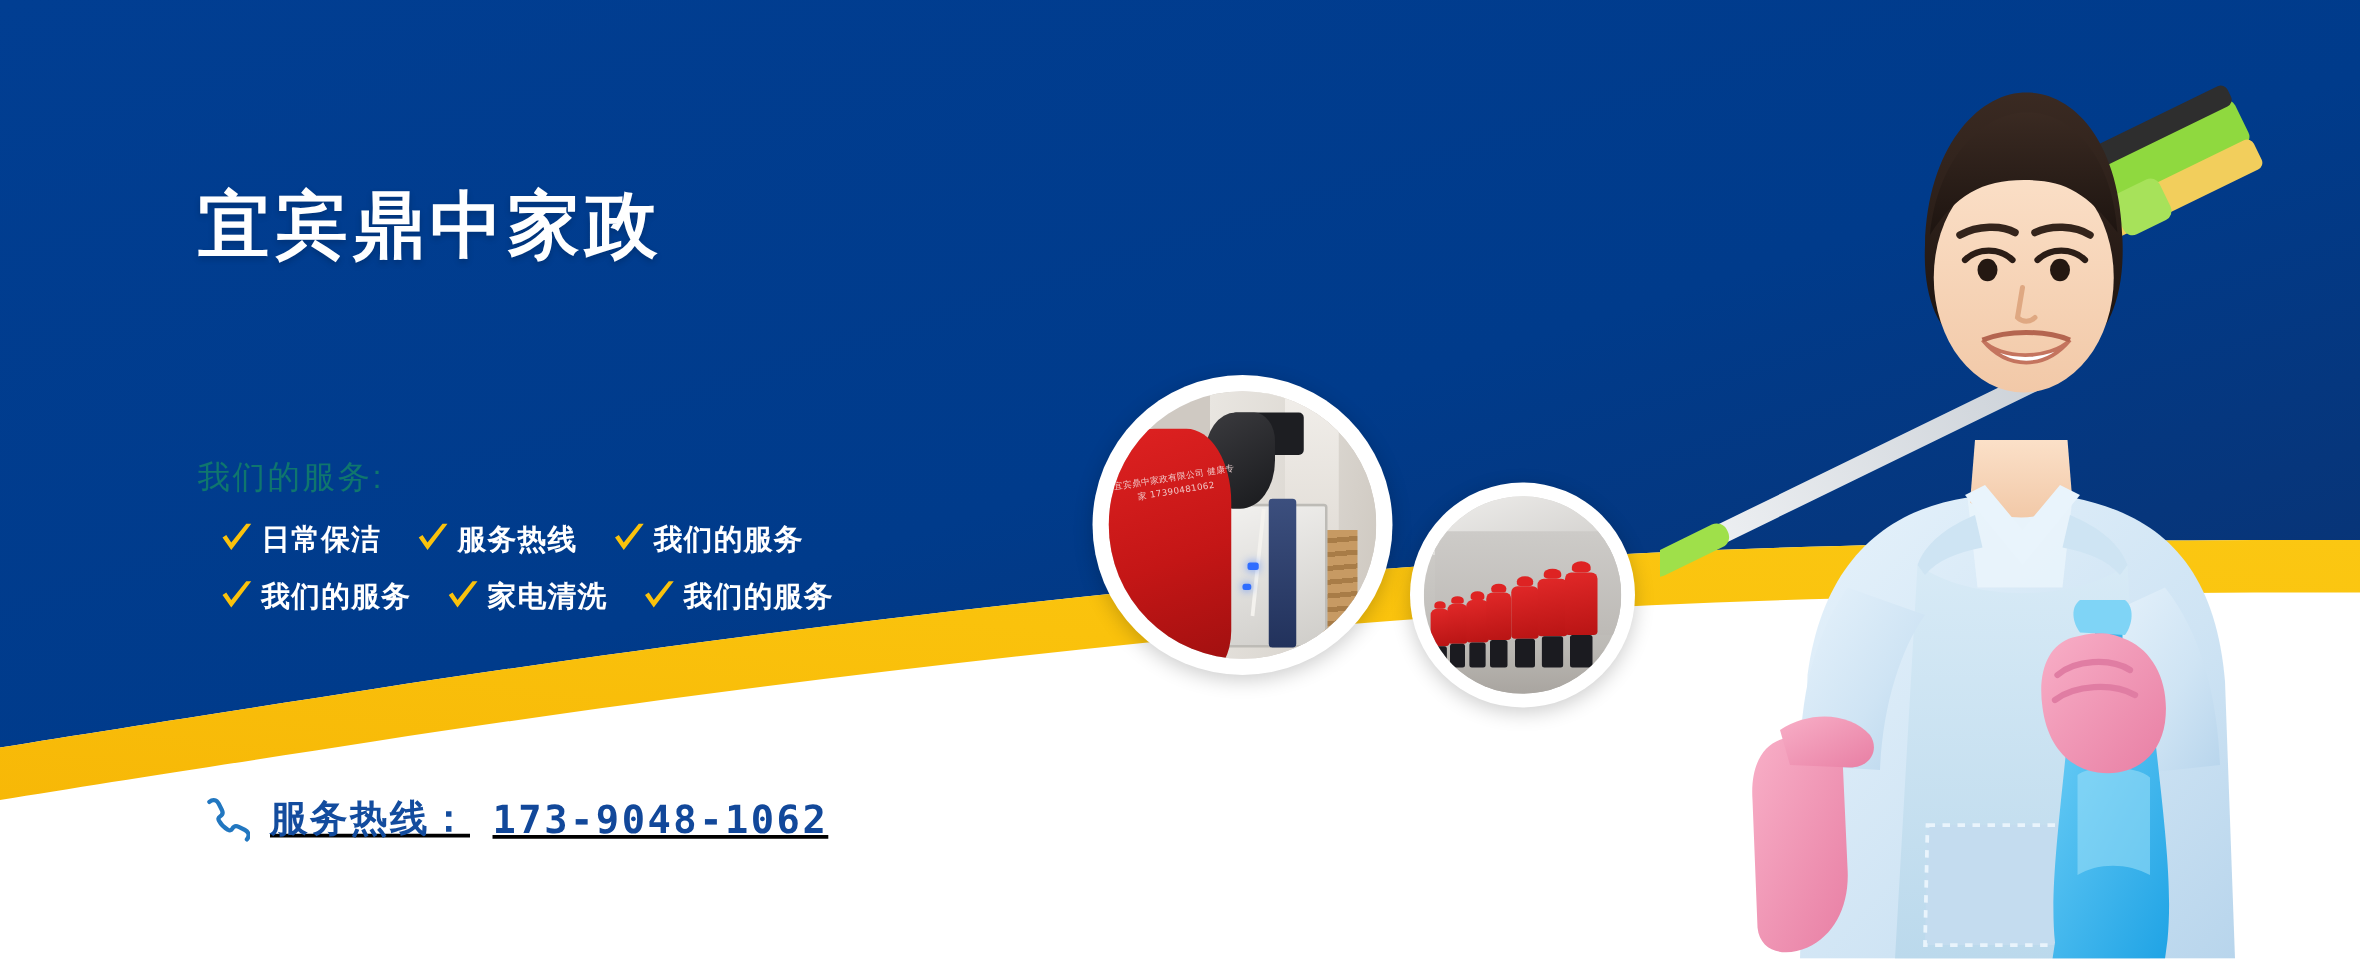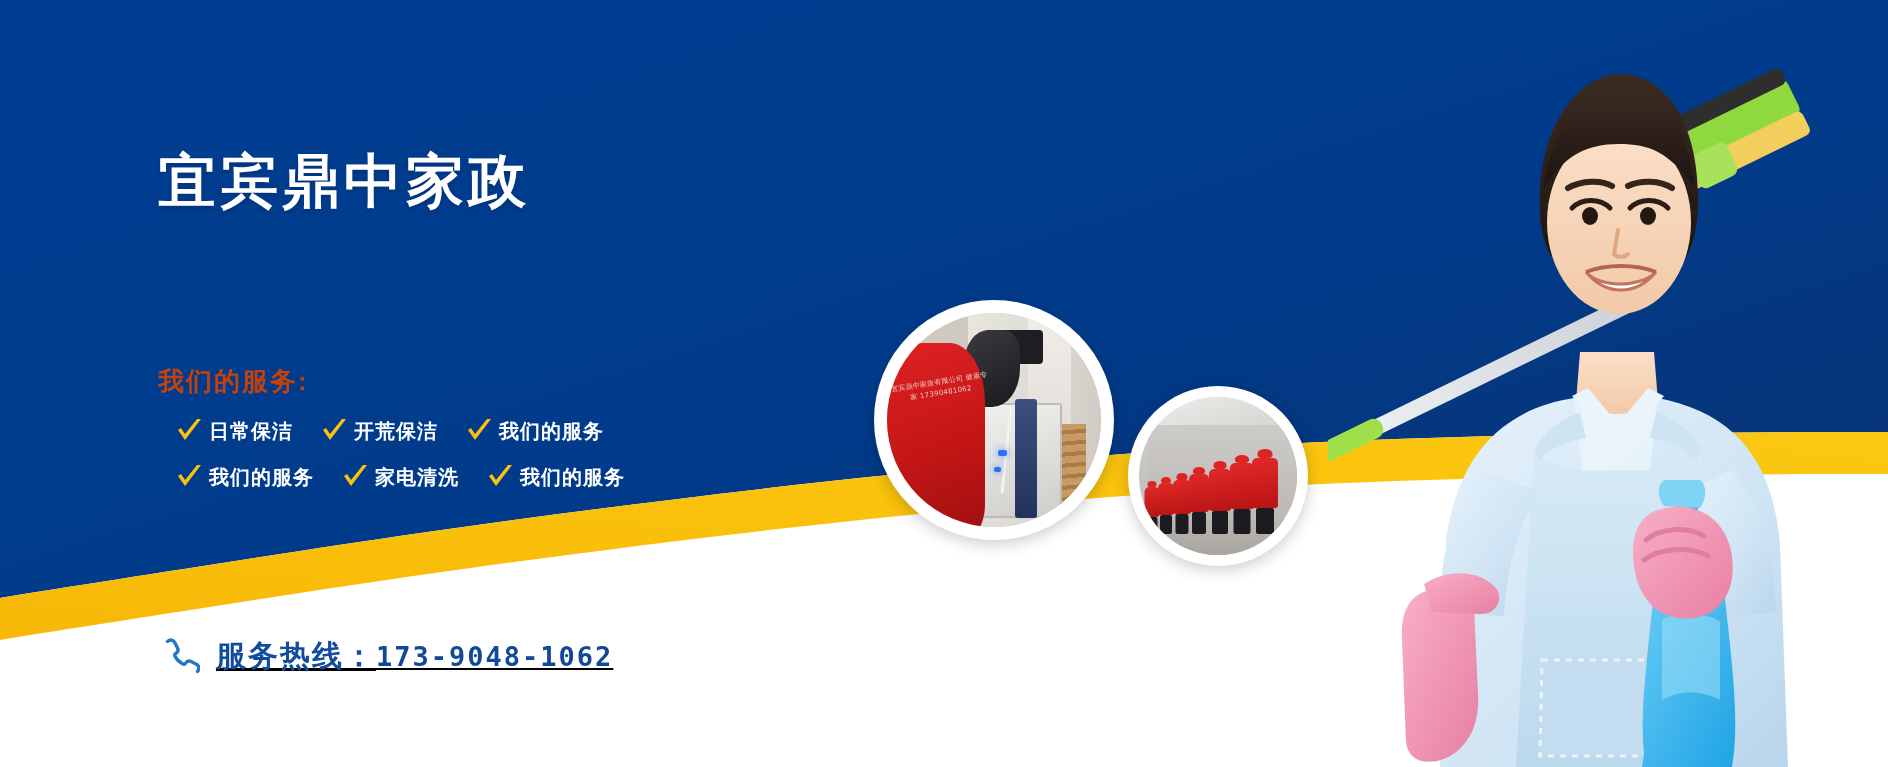--- a/index.html
+++ b/index.html
@@ -36,58 +36,58 @@
     text-shadow:0 2px 5px rgba(0,0,0,.18);
     white-space:nowrap;
   }
   .subtitle{
     position:absolute; left:158px; top:265px;
     font-size:41px; font-weight:400; color:#ffffff;
     letter-spacing:3px; line-height:1; white-space:nowrap;
   }
   .svc-head{
     position:absolute; left:158px; top:368px;
-    font-size:26px; font-weight:700; color:#c2410c;
+    font-size:26px; font-weight:400; color:#0f766e;
     letter-spacing:2px; line-height:1; white-space:nowrap;
   }
 
   .svc-rows{
     position:absolute; left:176px; top:408px; width:620px;
   }
   .svc-row{
     display:flex; align-items:center; height:46px; gap:0px;
   }
   .svc-item{
     display:flex; align-items:center; white-space:nowrap;
   }
   .svc-item .tick{
     display:inline-block; width:26px; height:26px; position:relative;
     margin-right:7px; flex:0 0 auto;
   }
   .svc-item .tick svg{ display:block; }
   .svc-item .lbl{
-    font-size:20px; font-weight:700; color:#ffffff; letter-spacing:1px;
+    font-size:23px; font-weight:700; color:#ffffff; letter-spacing:1px;
     line-height:1;
   }
   .gap-a{ width:28px; flex:0 0 auto; }
 
   
   .hotline{
     position:absolute; left:160px; top:636px; z-index:8;
     display:flex; align-items:center;text-decoration:underline;
   }
   .hotline .ph-icon{ width:40px; height:40px; margin-right:16px; flex:0 0 auto; }
   .hotline .ph-icon svg{ display:block; }
   .hotline .ph-label{
     font-size:30px; font-weight:700; color:#134C9E; letter-spacing:2px;
     line-height:1;
   }
   .hotline .ph-number{
-    font-size:27px; font-weight:700; color:#12489A; letter-spacing:2px;
-    line-height:1; 
+    font-size:31px; font-weight:700; color:#12489A; letter-spacing:2px;
+    line-height:1; margin-left:18px;
     font-family:"DejaVu Sans Mono","Liberation Mono",monospace;
   }
 
   
   .photo{
     position:absolute; border-radius:50%;
     background:#ffffff; z-index:5;
     box-shadow:0 4px 16px rgba(0,0,0,.20);
   }
   .photo .inner{
@@ -382,21 +382,21 @@
           </span>
           <span class="lbl">日常保洁</span>
         </div>
         <span class="gap-a"></span>
         <div class="svc-item">
           <span class="tick">
             <svg width="26" height="26" viewBox="0 0 26 26">
               <path d="M2,12 L9,22 L25,1 L21,1 L9,16 L5,10 Z" fill="#FAC20C"></path>
             </svg>
           </span>
-          <span class="lbl">开荒保洁</span>
+          <span class="lbl">服务热线</span>
         </div>
         <span class="gap-a"></span>
         <div class="svc-item">
           <span class="tick">
             <svg width="26" height="26" viewBox="0 0 26 26">
               <path d="M2,12 L9,22 L25,1 L21,1 L9,16 L5,10 Z" fill="#FAC20C"></path>
             </svg>
           </span>
           <span class="lbl">我们的服务</span>
         </div>

